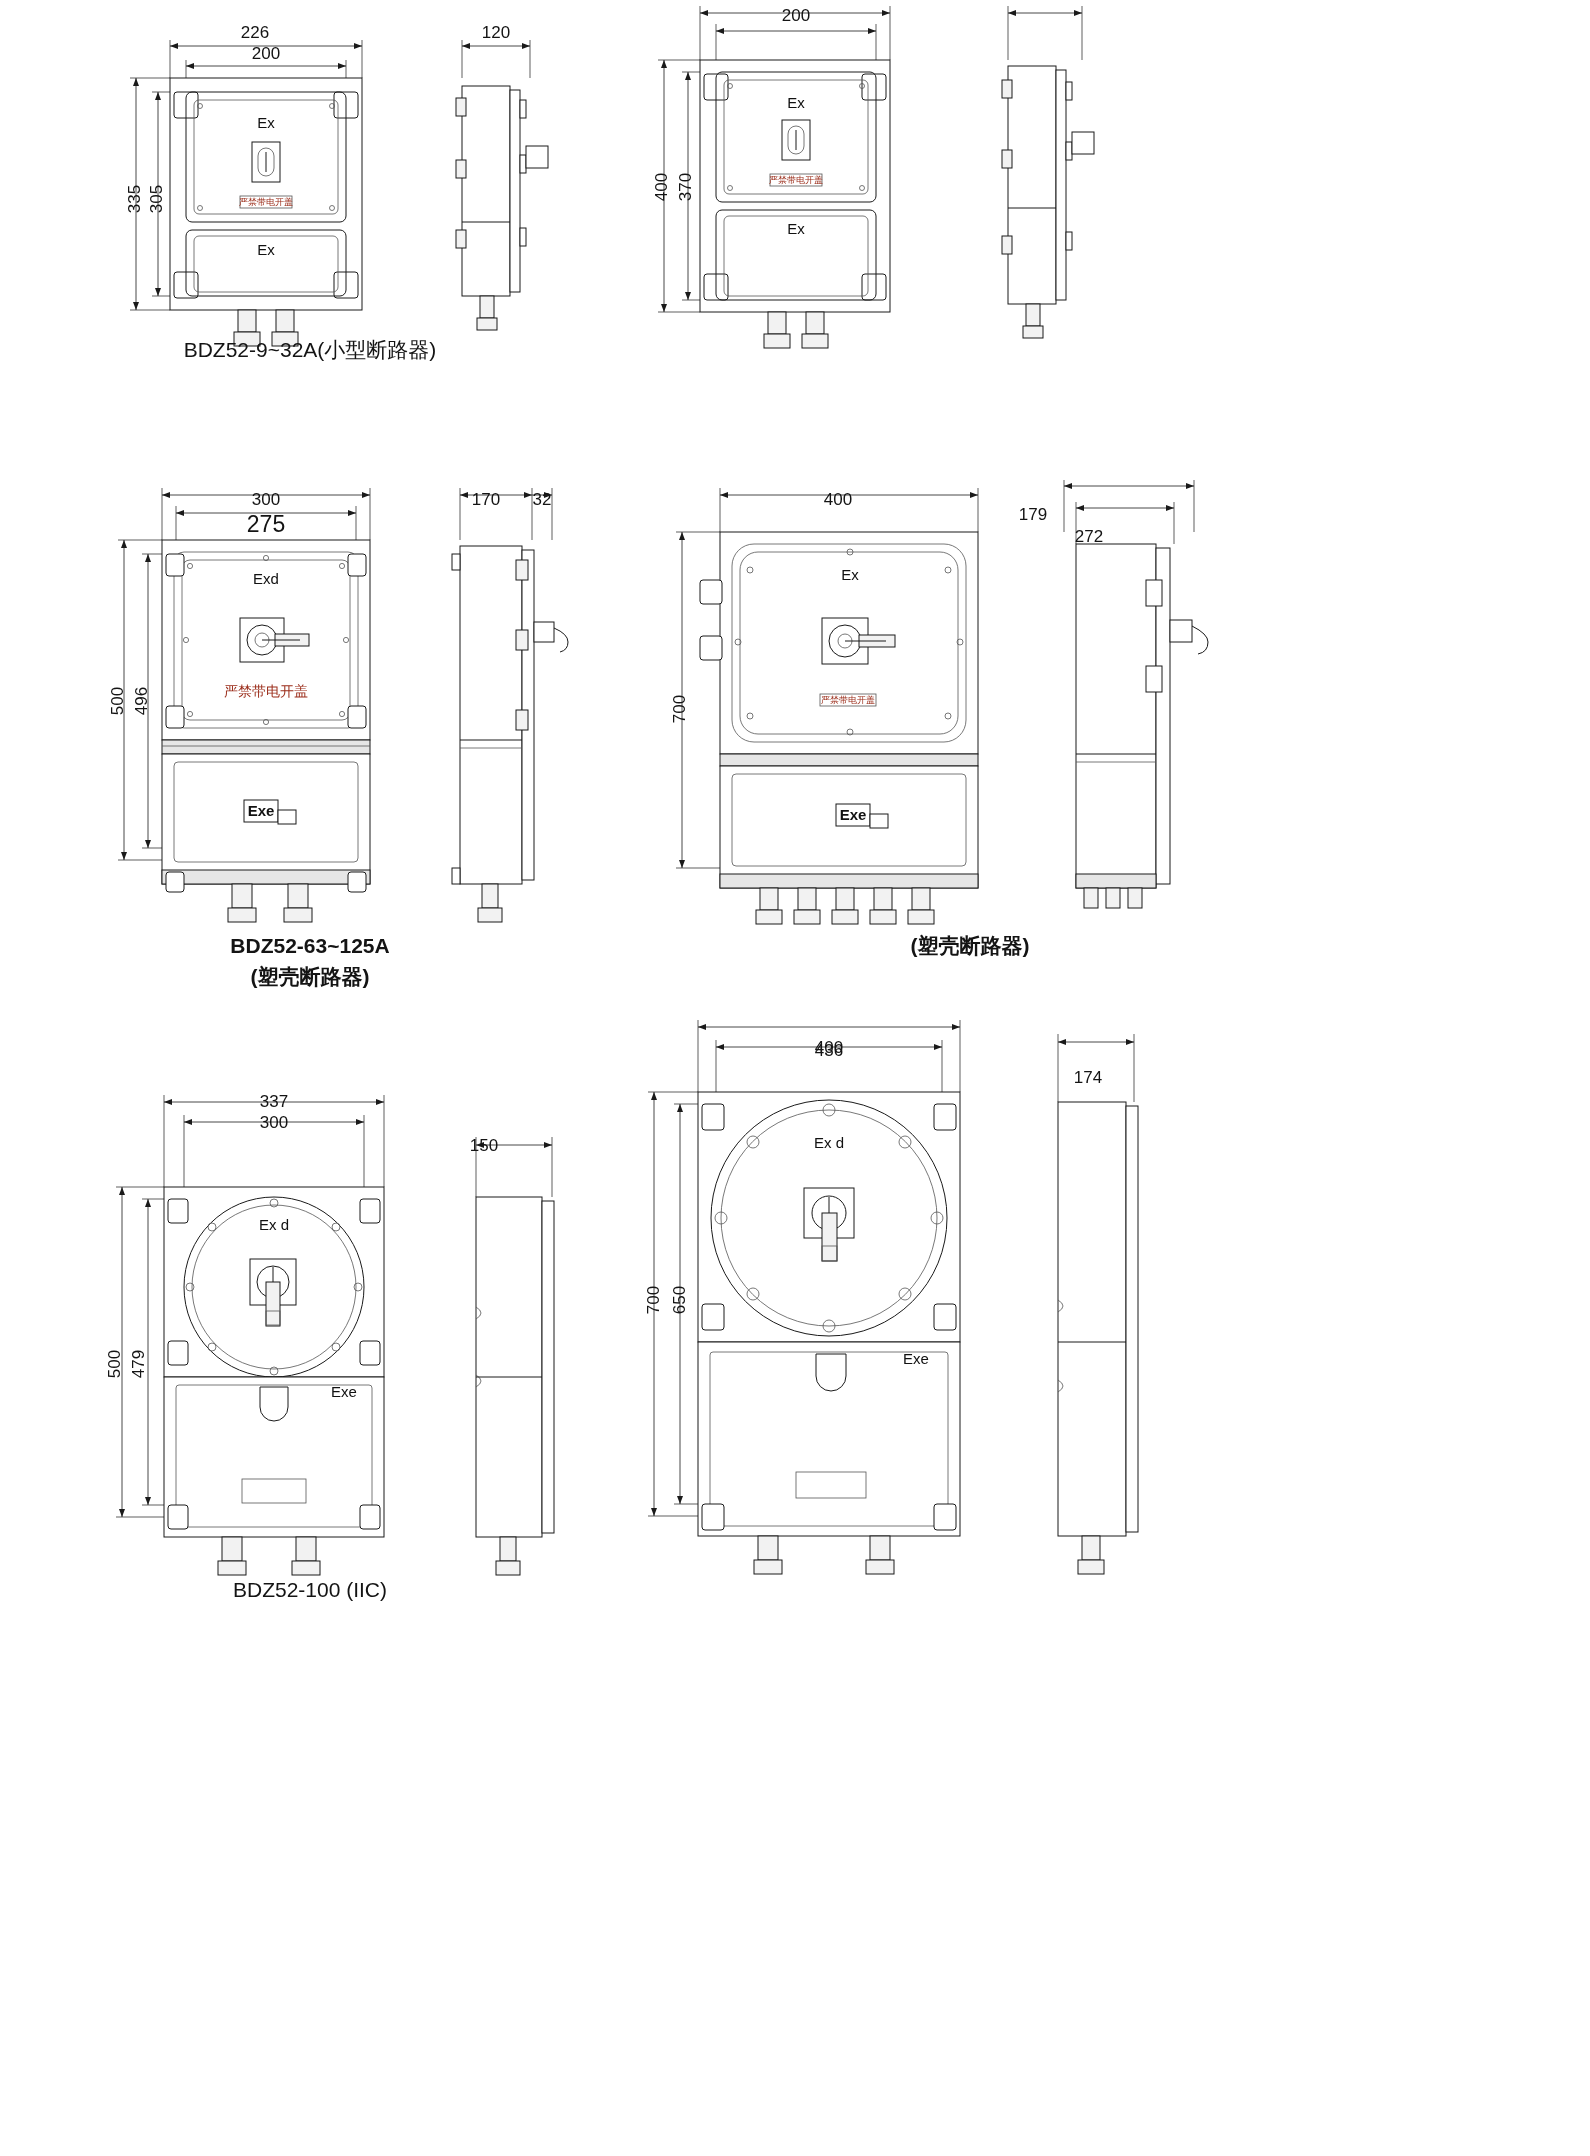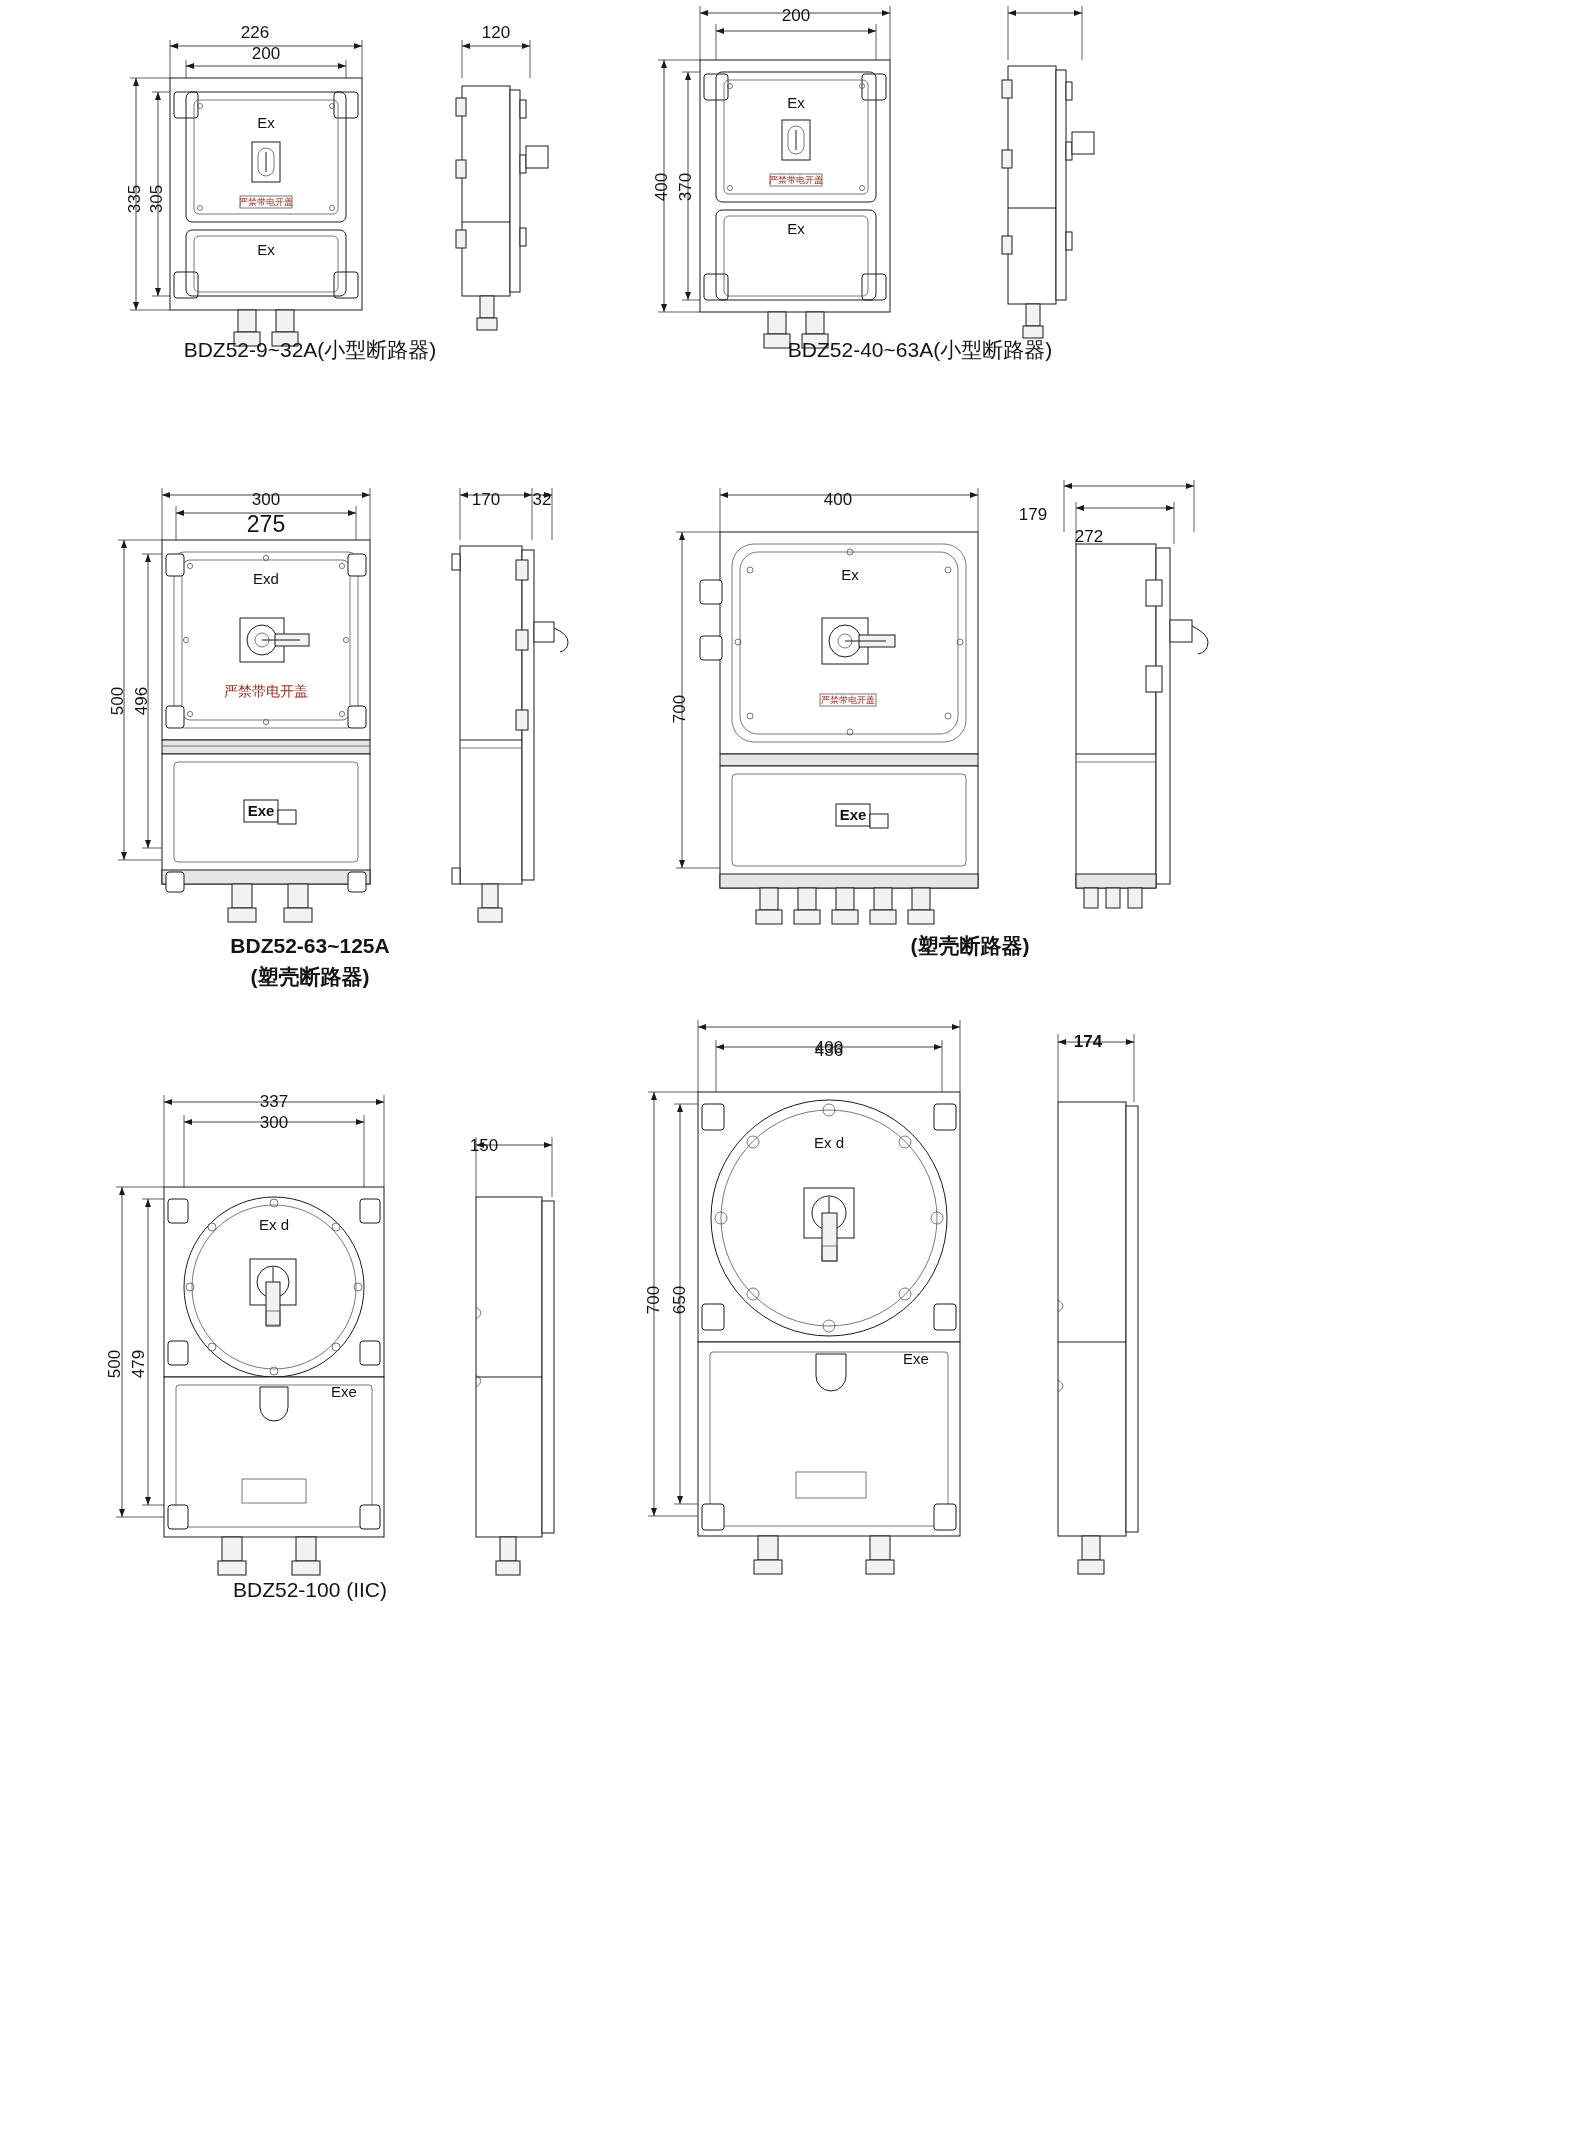--- a/index.html
+++ b/index.html
@@ -245,21 +245,20 @@
       <rect class="fillgray" x="362" y="150" width="10" height="18"></rect>
       <rect class="fillgray" x="362" y="236" width="10" height="18"></rect>
       <rect class="fillbox" x="426" y="82" width="6" height="18"></rect>
       <rect class="fillbox" x="426" y="142" width="6" height="18"></rect>
       <rect class="fillbox" x="426" y="232" width="6" height="18"></rect>
       <rect class="fillbox" x="432" y="132" width="22" height="22"></rect>
       <line class="ln" x1="368" y1="208" x2="416" y2="208"></line>
       <rect class="fillgray" x="386" y="304" width="14" height="22"></rect>
       <rect class="fillgray" x="383" y="326" width="20" height="12"></rect>
     </svg>
-    <div class="caption" style="left:0; top:335px; width:560px;">BDZ52-40~63A(小型断路器)</div>
   </div>
 
   <div class="cell" style="left:100px; top:470px; width:620px; height:540px;">
     <svg width="620" height="500" viewBox="0 0 620 500">
       <line class="ext" x1="62" y1="70" x2="62" y2="18"></line>
       <line class="ext" x1="270" y1="70" x2="270" y2="18"></line>
       <line class="dim" x1="62" y1="25" x2="270" y2="25"></line>
       <polygon points="62,25 70,22 70,28" fill="#1a1a1a"></polygon>
       <polygon points="270,25 262,22 262,28" fill="#1a1a1a"></polygon>
 
@@ -619,15 +618,15 @@
   <div class="caption" style="left:244px; top:1087px; width:60px; font-size:17px;">337</div>
   <div class="caption" style="left:244px; top:1108px; width:60px; font-size:17px;">300</div>
   <div class="caption" style="left:85px; top:1349px; width:60px; font-size:17px; transform:rotate(-90deg);">500</div>
   <div class="caption" style="left:109px; top:1349px; width:60px; font-size:17px; transform:rotate(-90deg);">479</div>
   <div class="caption" style="left:454px; top:1131px; width:60px; font-size:17px;">150</div>
 
   <div class="caption" style="left:799px; top:1036px; width:60px; font-size:17px;">436</div>
   <div class="caption" style="left:799px; top:1033px; width:60px; font-size:17px;">400</div>
   <div class="caption" style="left:624px; top:1285px; width:60px; font-size:17px; transform:rotate(-90deg);">700</div>
   <div class="caption" style="left:650px; top:1285px; width:60px; font-size:17px; transform:rotate(-90deg);">650</div>
-  <div class="caption" style="left:1058px; top:1027px; width:60px; font-size:17px;font-weight:bold;">174</div>
+  <div class="caption" style="left:1058px; top:1063px; width:60px; font-size:17px;">174</div>
 
 </div>
 
 </body></html>

